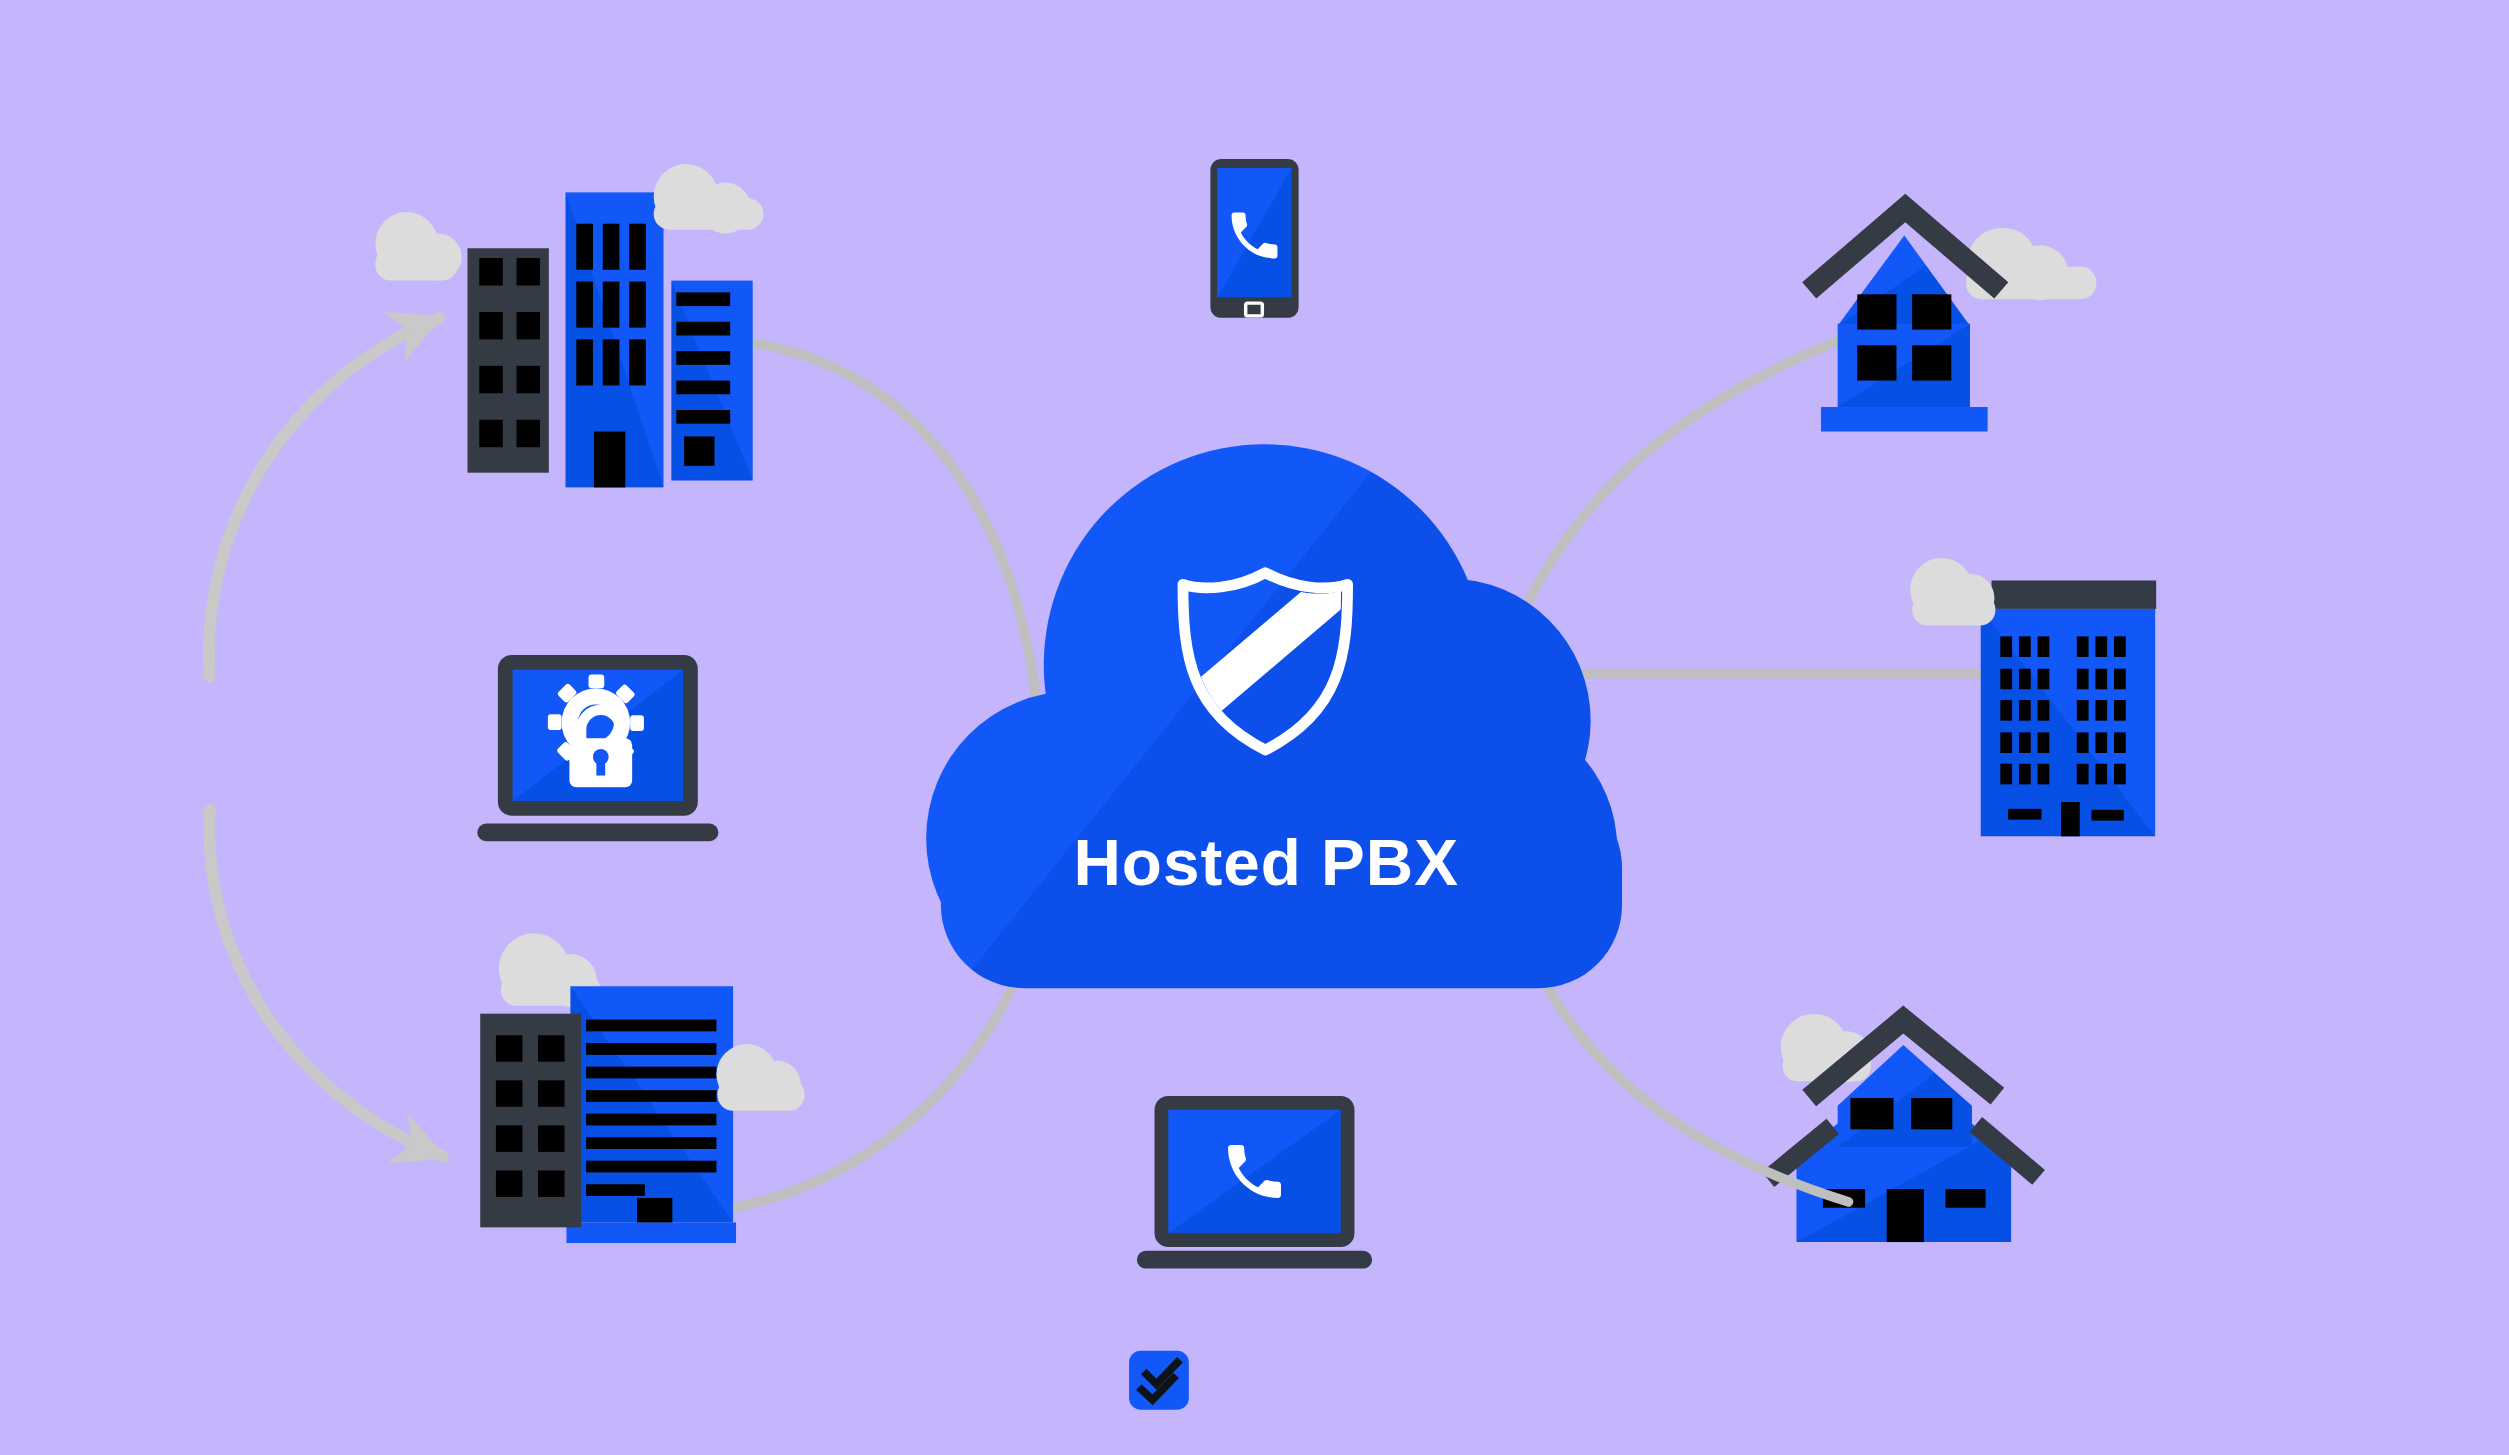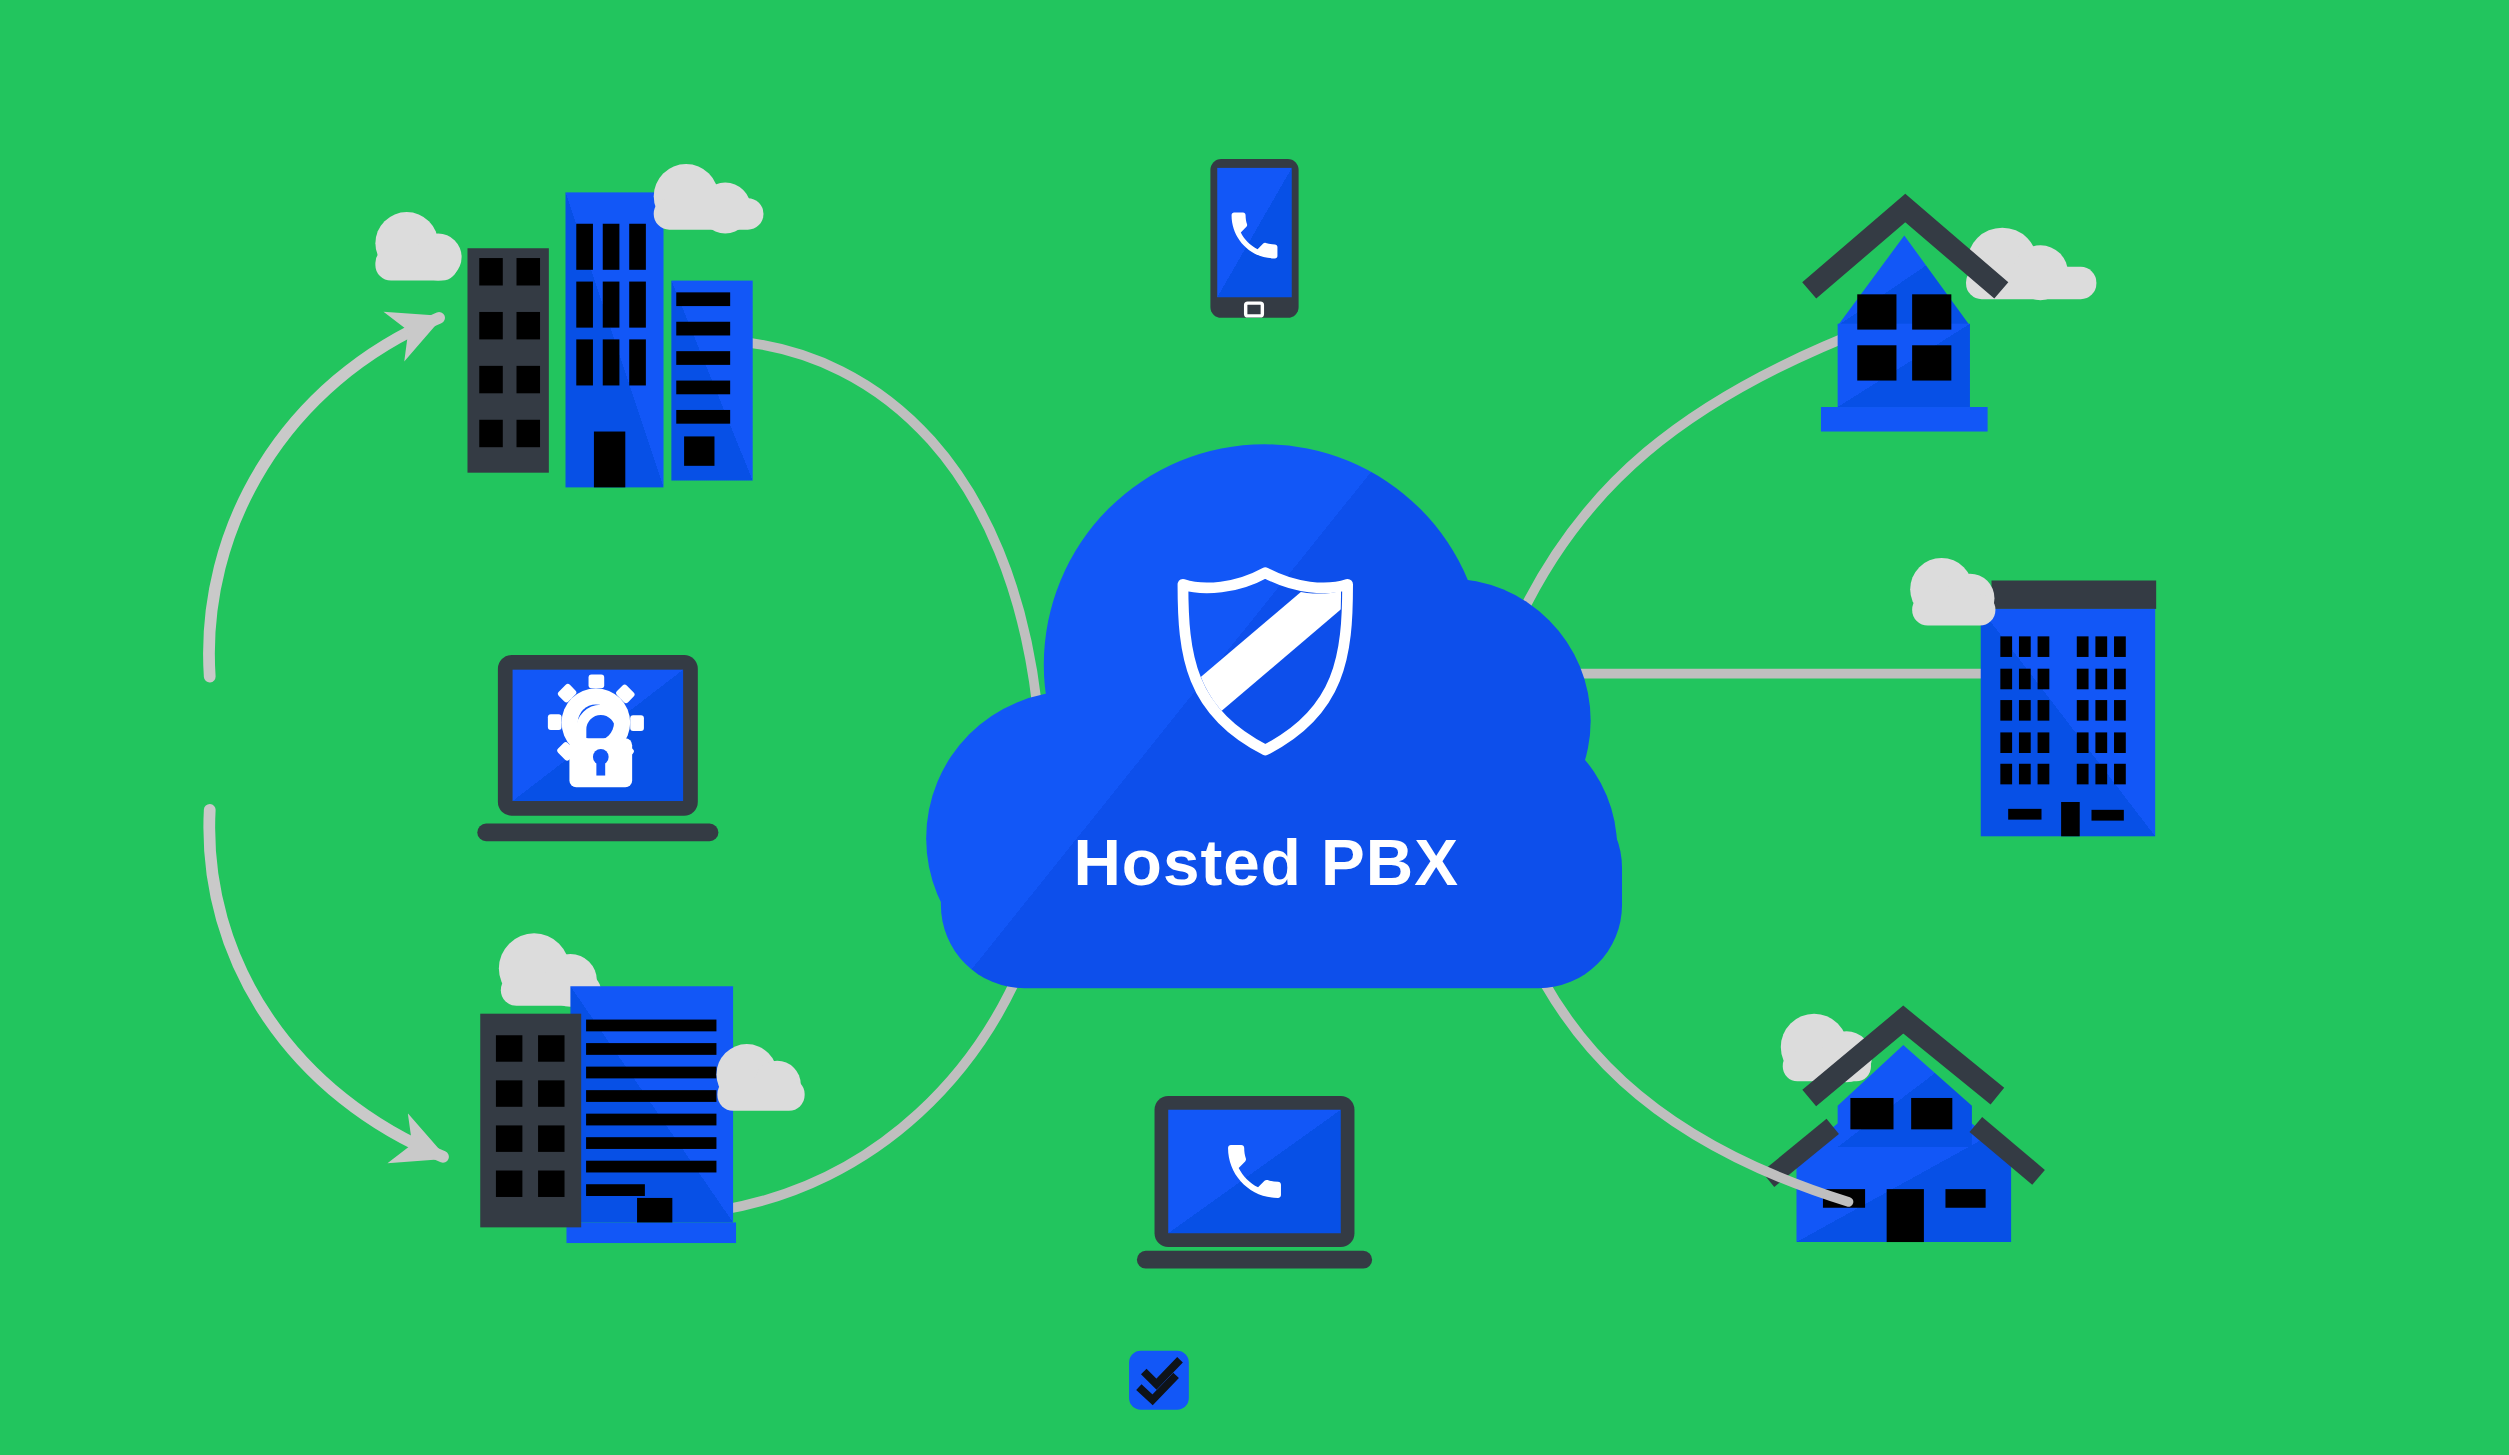--- a/index.html
+++ b/index.html
@@ -1,16 +1,16 @@
 <!DOCTYPE html>
 <html><head>
 <meta charset="utf-8">
 <style>
   html,body{margin:0;padding:0;background:#000;}
-  .stage{position:relative;width:2509px;height:1456px;background:#22c55e;overflow:hidden;}
+  .stage{position:relative;width:2509px;height:1456px;background:#c4b5fd;overflow:hidden;}
   svg{display:block;}
   text.cloud-title{
     font-family:"Liberation Sans", sans-serif;
     font-weight:bold;
     font-size:67px;
     letter-spacing:1px;
     fill:#ffffff;
     text-anchor:middle;
   }
 </style>

